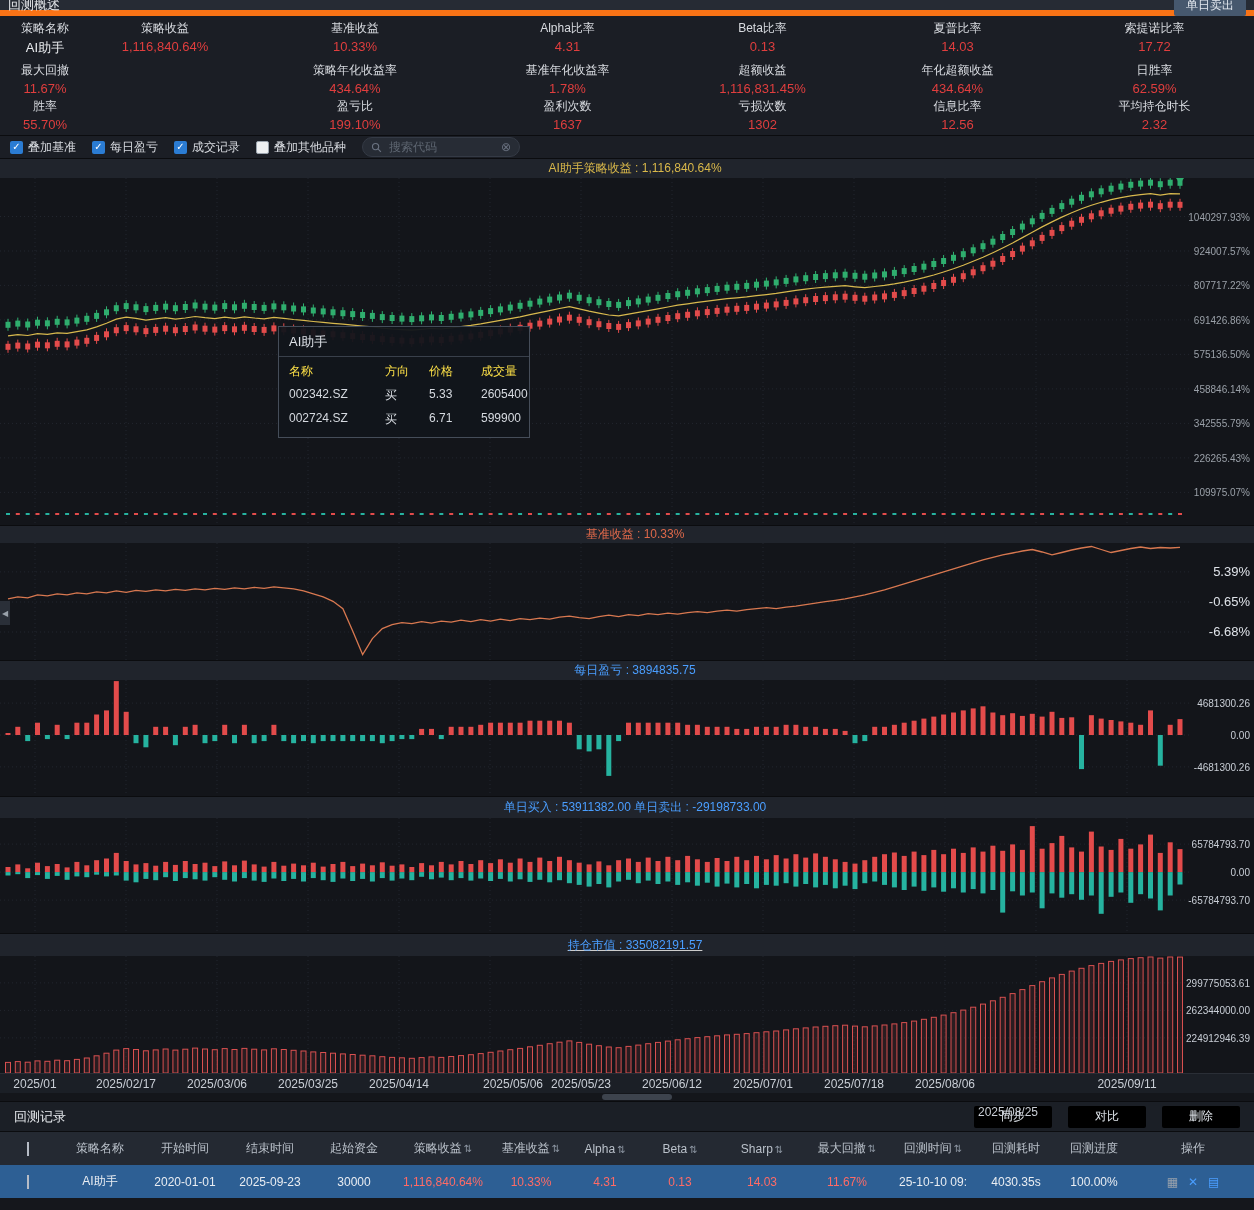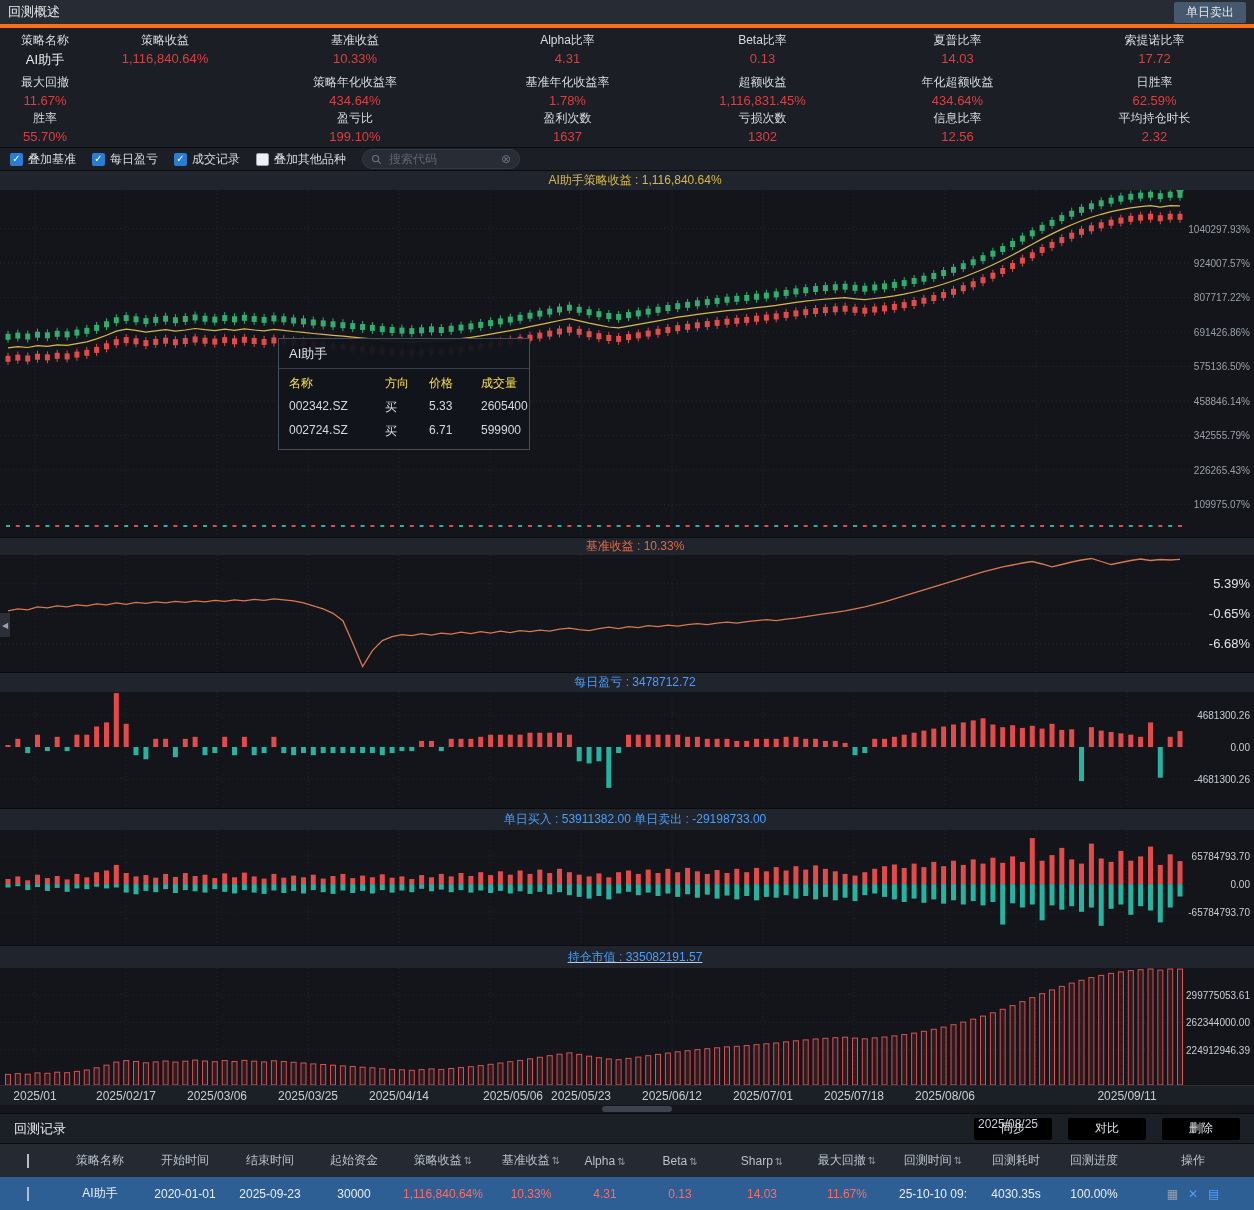--- a/index.html
+++ b/index.html
@@ -1,20 +1,20 @@
 <!DOCTYPE html>
 <html><head>
 <meta charset="utf-8">
 <style>
   html,body{margin:0;padding:0;background:#0e1014;}
   body{font-family:"Liberation Sans","DejaVu Sans",sans-serif;}
   .app{width:1254px;height:1210px;position:relative;background:#15171c;overflow:hidden;color:#ccc;}
 
   
-  .topbar{height:28px;background:#262b34;border-bottom:4px solid #f97316;display:flex;align-items:center;justify-content:space-between;padding:0 8px;box-sizing:border-box;}
+  .topbar{height:16px;background:#262b34;border-bottom:6px solid #f97316;display:flex;align-items:center;justify-content:space-between;padding:0 8px;box-sizing:border-box;}
   .page-title{font-size:13px;color:#e8eaed;}
   .btn-detail{background:#46586e;color:#e2e8ef;border:0;border-radius:2px;font-size:12px;height:21px;padding:0 12px;cursor:pointer;}
 
   
   .stats{height:120px;background:#1b1e25;border-bottom:1px solid #0b0c0f;display:grid;
     grid-template-columns:90px 150px 230px 195px 195px 195px 199px;
     grid-template-rows:42px 36px 36px;padding-top:4px;box-sizing:border-box;}
   .stat{display:flex;flex-direction:column;align-items:center;justify-content:flex-start;gap:2px;}
   .stat .lb{font-size:12px;color:#d8dbe0;}
   .stat .vl{font-size:13px;color:#e03e3e;}
@@ -868,21 +868,21 @@
         <line x1="0" y1="59.0" x2="1189" y2="59.0" stroke="#22262e" stroke-dasharray="1 3"></line>
         <text x="1250" y="63.0" text-anchor="end" class="yl-big">-0.65%</text>
         <line x1="0" y1="89.0" x2="1189" y2="89.0" stroke="#22262e" stroke-dasharray="1 3"></line>
         <text x="1250" y="93.0" text-anchor="end" class="yl-big">-6.68%</text>
         <polyline points="8.0,55.8 17.8,53.8 27.7,54.8 37.5,51.8 47.4,52.8 57.2,50.8 67.1,51.8 76.9,49.8 86.8,50.8 96.6,48.8 106.5,49.8 116.3,47.8 126.2,49.3 136.0,47.3 145.9,48.3 155.7,46.8 165.6,47.8 175.4,46.3 185.3,47.3 195.1,45.8 205.0,46.8 214.8,45.3 224.7,46.3 234.5,44.8 244.4,45.8 254.2,44.3 264.1,45.3 273.9,43.8 283.8,44.8 293.6,45.8 303.5,47.8 313.3,50.8 323.2,53.8 333.0,58.3 342.9,65.7 352.7,88.1 362.6,111.5 372.4,95.6 382.3,85.6 392.1,81.7 401.9,79.7 411.8,80.7 421.6,78.7 431.5,80.2 441.3,78.2 451.2,79.2 461.0,77.2 470.9,78.7 480.7,76.7 490.6,78.2 500.4,76.2 510.3,77.7 520.1,75.7 530.0,76.7 539.8,75.2 549.7,76.2 559.5,74.2 569.4,73.2 579.2,74.7 589.1,75.7 598.9,73.7 608.8,72.2 618.6,73.7 628.5,71.7 638.3,72.7 648.2,70.7 658.0,71.7 667.9,70.2 677.7,71.2 687.6,69.7 697.4,68.7 707.3,69.7 717.1,68.2 727.0,67.2 736.8,68.2 746.7,66.7 756.5,65.7 766.4,64.7 776.2,65.7 786.1,64.2 795.9,63.2 805.7,61.7 815.6,60.2 825.4,58.7 835.3,57.3 845.1,55.8 855.0,53.8 864.8,51.8 874.7,49.3 884.5,46.8 894.4,43.8 904.2,40.8 914.1,37.8 923.9,34.9 933.8,31.9 943.6,28.9 953.5,25.9 963.3,22.9 973.2,19.9 983.0,16.9 992.9,14.4 1002.7,11.9 1012.6,10.0 1022.4,8.0 1032.3,6.5 1042.1,9.0 1052.0,11.9 1061.8,9.5 1071.7,7.0 1081.5,5.0 1091.4,3.5 1101.2,6.5 1111.1,9.5 1120.9,7.5 1130.8,5.5 1140.6,4.0 1150.5,5.5 1160.3,4.5 1170.2,5.0 1180.0,4.3 " fill="none" stroke="#d87850" stroke-width="1.3"></polyline>
       </svg>
     <div class="handle">◀</div>
   </div>
 
   <div class="sec-head">
-    <span class="t-blue">每日盈亏 : 3478712.72</span>
+    <span class="t-blue">每日盈亏 : 3894835.75</span>
   </div>
   <div class="plot" id="plot-pnl" style="height:116px;">
       <svg width="1254" height="116">
         <line x1="35" y1="0" x2="35" y2="116" stroke="#22262e" stroke-dasharray="1 3"></line>
         <line x1="126" y1="0" x2="126" y2="116" stroke="#22262e" stroke-dasharray="1 3"></line>
         <line x1="217" y1="0" x2="217" y2="116" stroke="#22262e" stroke-dasharray="1 3"></line>
         <line x1="308" y1="0" x2="308" y2="116" stroke="#22262e" stroke-dasharray="1 3"></line>
         <line x1="399" y1="0" x2="399" y2="116" stroke="#22262e" stroke-dasharray="1 3"></line>
         <line x1="490" y1="0" x2="490" y2="116" stroke="#22262e" stroke-dasharray="1 3"></line>
         <line x1="581" y1="0" x2="581" y2="116" stroke="#22262e" stroke-dasharray="1 3"></line>

